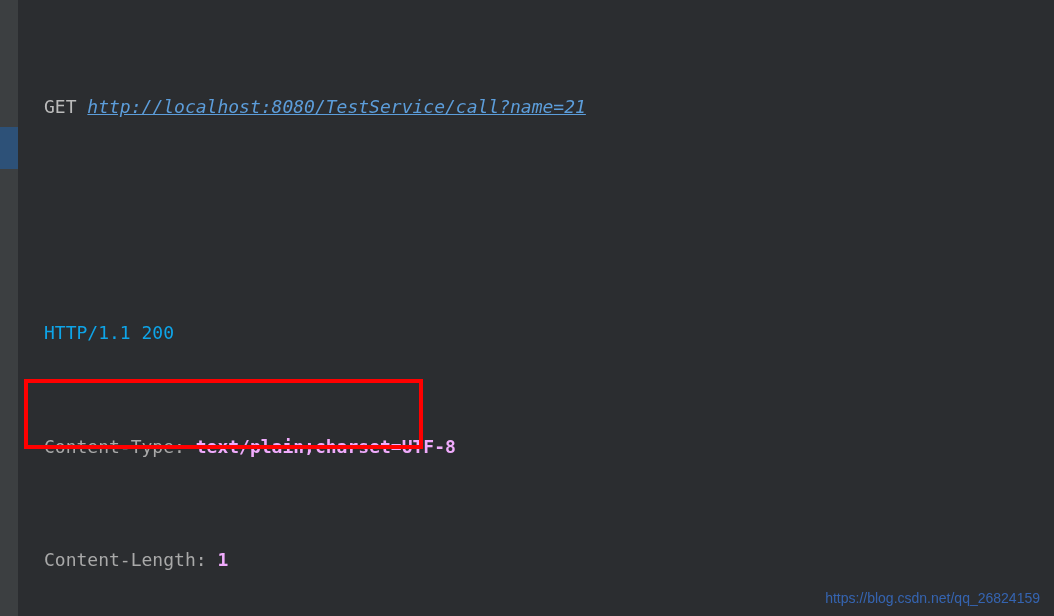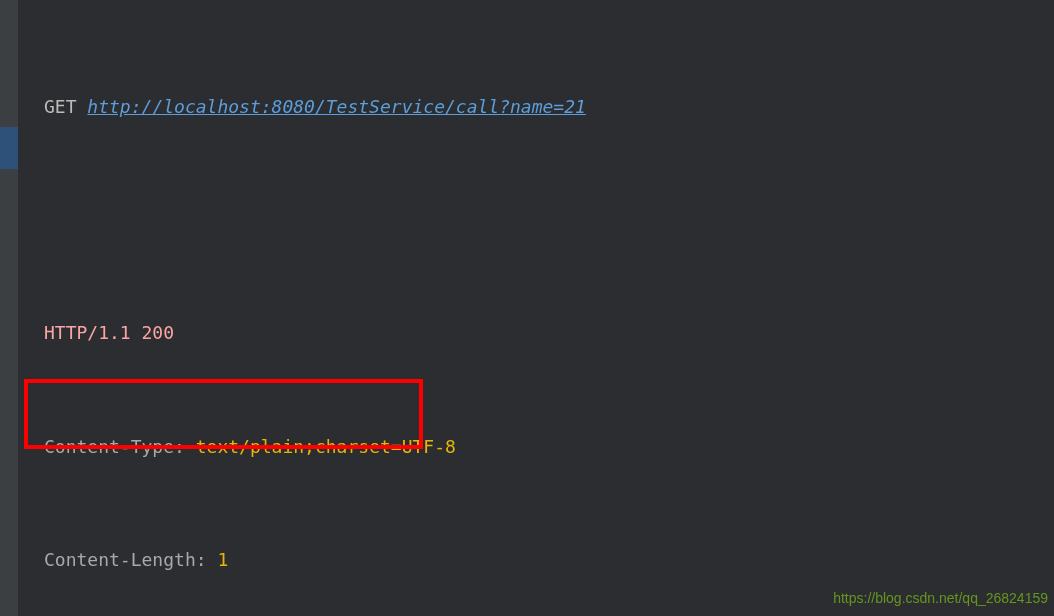--- a/index.html
+++ b/index.html
@@ -47,41 +47,42 @@
     .url {
       color: #5c9dda;
       text-decoration: underline;
       font-style: italic;
     }
     .header-name {
       color: #a9a9a9;
       margin-top: 16px;
     }
     .header-val {
-      color: #eab308;
+      color: #f0abfc;
+      font-weight: bold;
     }
     .status {
-      color: #fca5a5;
+      color: #0ea5e9;
     }
     .highlight-box {
       position: absolute;
       left: 24px;
       top: 379px;
       width: 399px;
       height: 70px;
       border: 4px solid #ff0000;
       pointer-events: none;
     }
     .watermark {
       position: absolute;
-      right: 6px;
+      right: 14px;
       bottom: 10px;
       font-family: Arial, sans-serif;
       font-size: 14px;
-      color: #84cc16;
+      color: #3b82f6;
       opacity: 0.65;
     }
     .row {
       display: block;
     }
   </style>
 </head>
 <body>
 
 <div class="gutter"></div>

